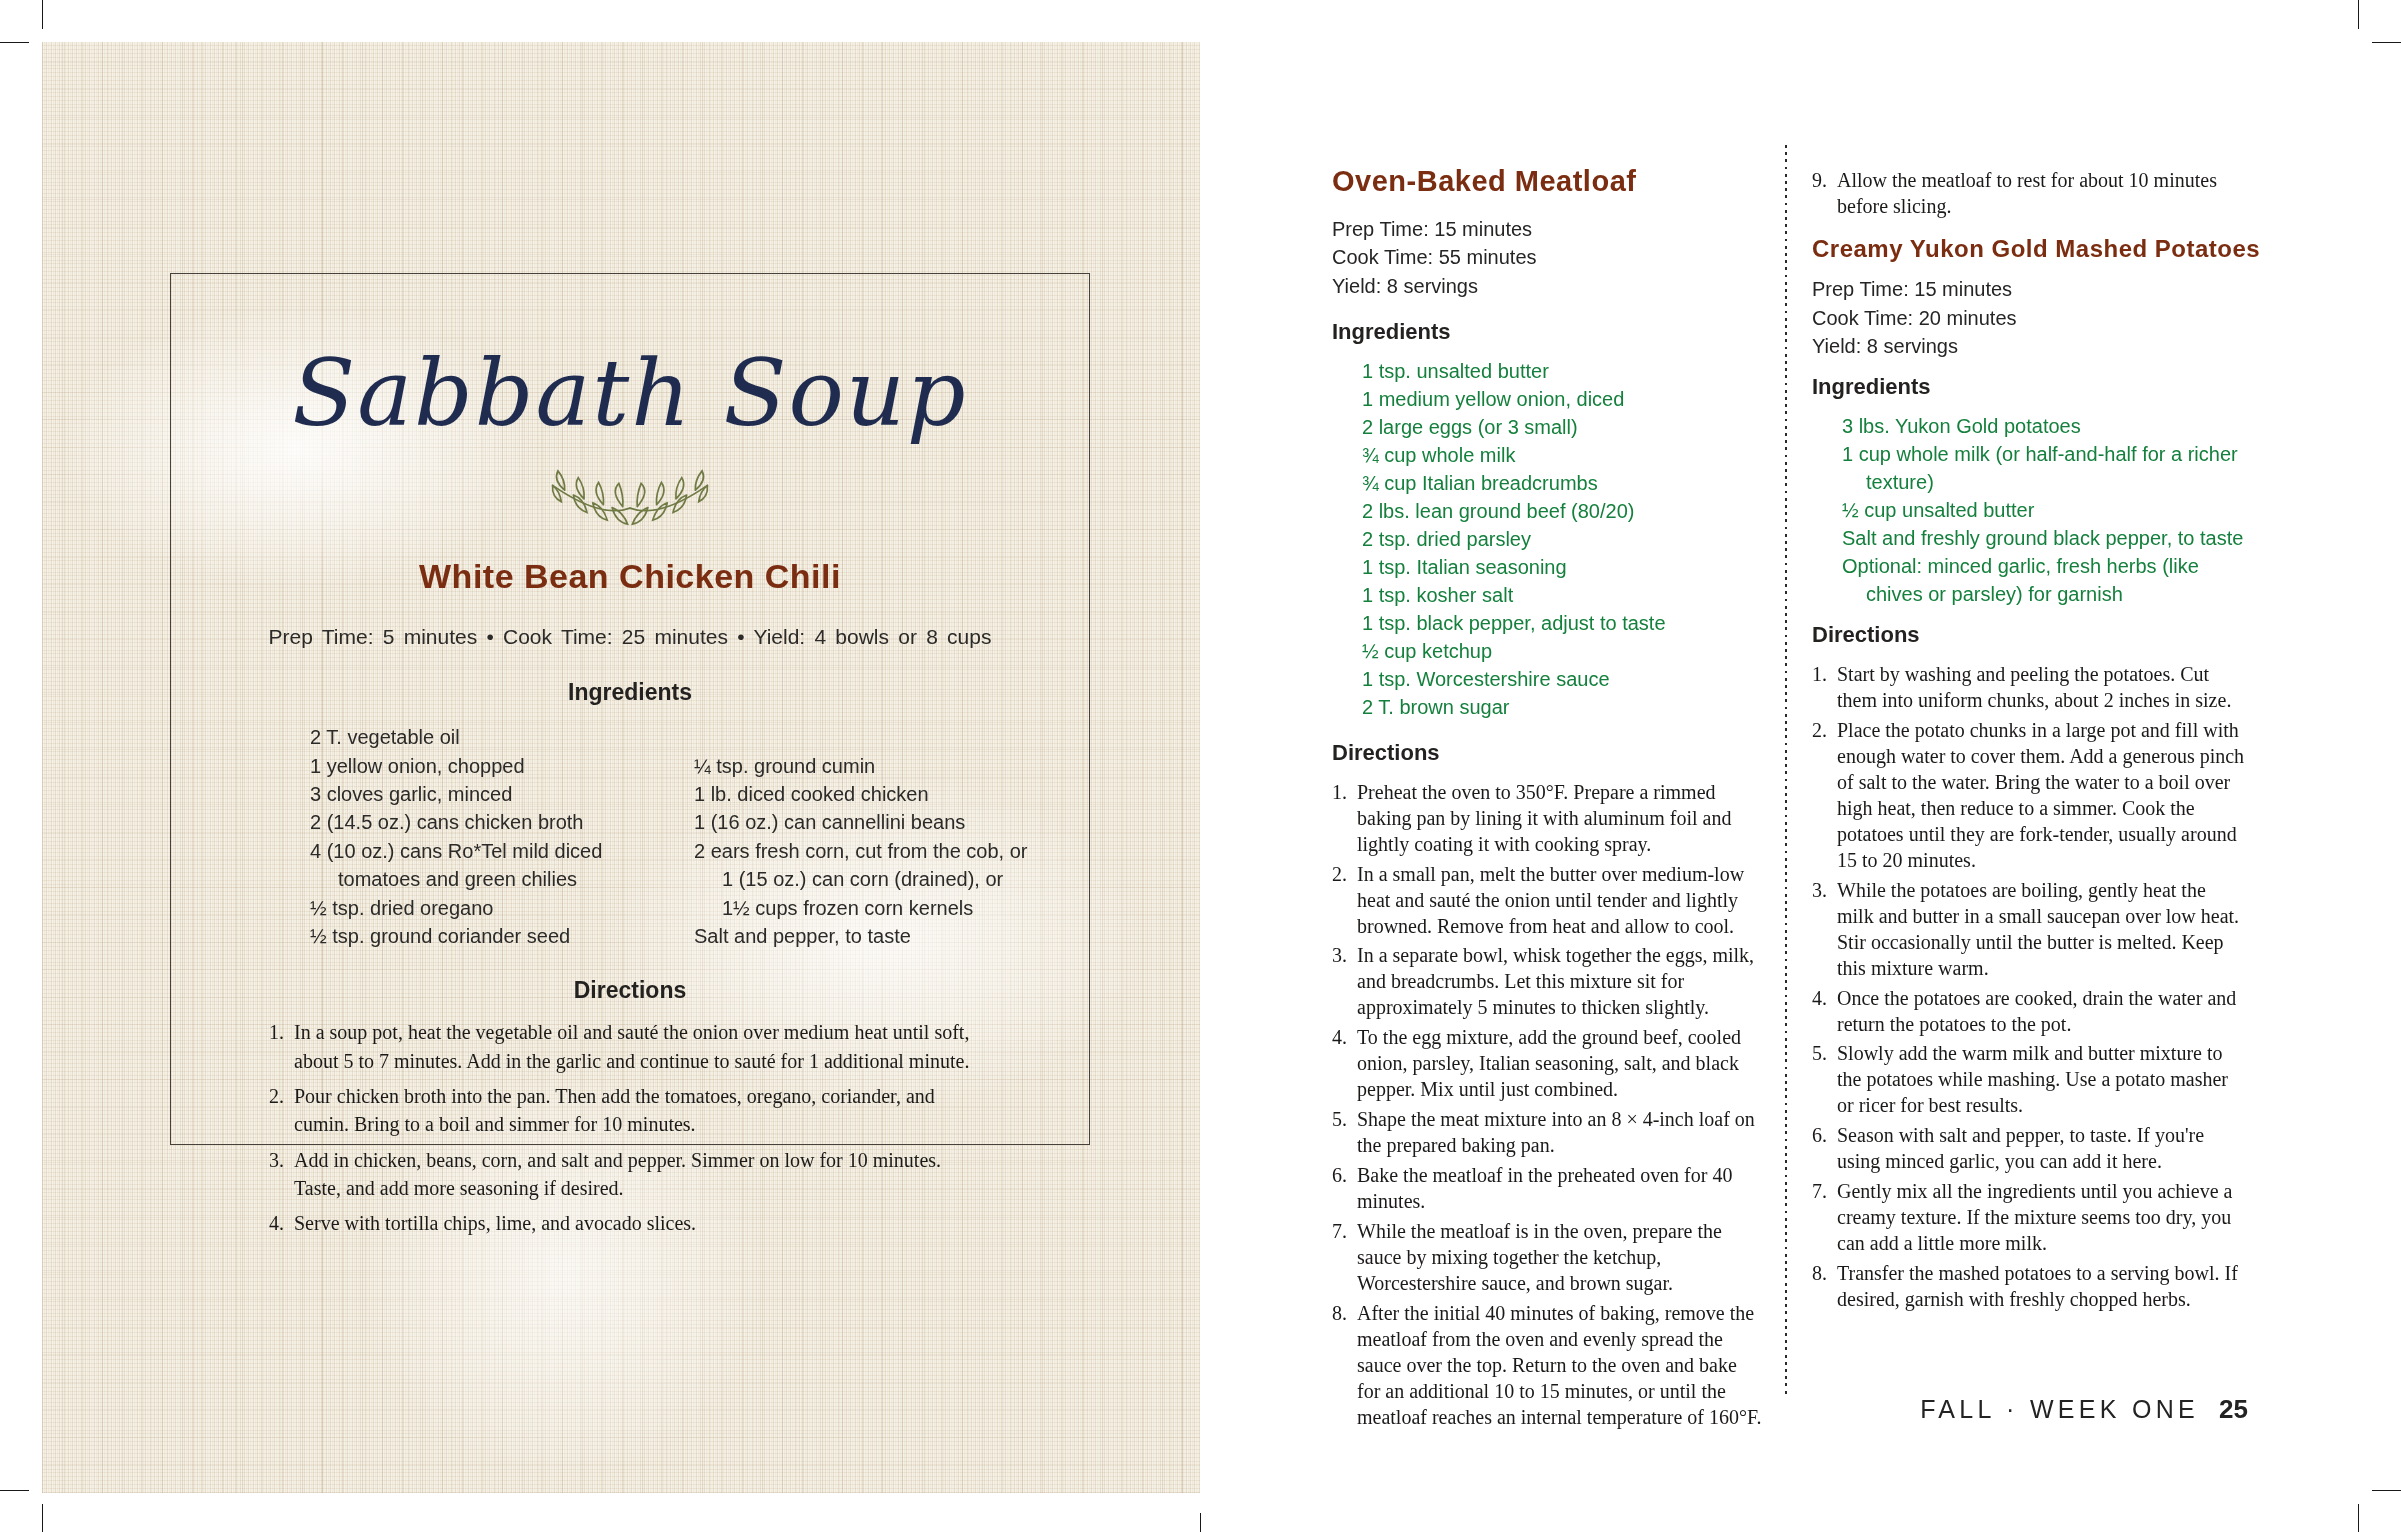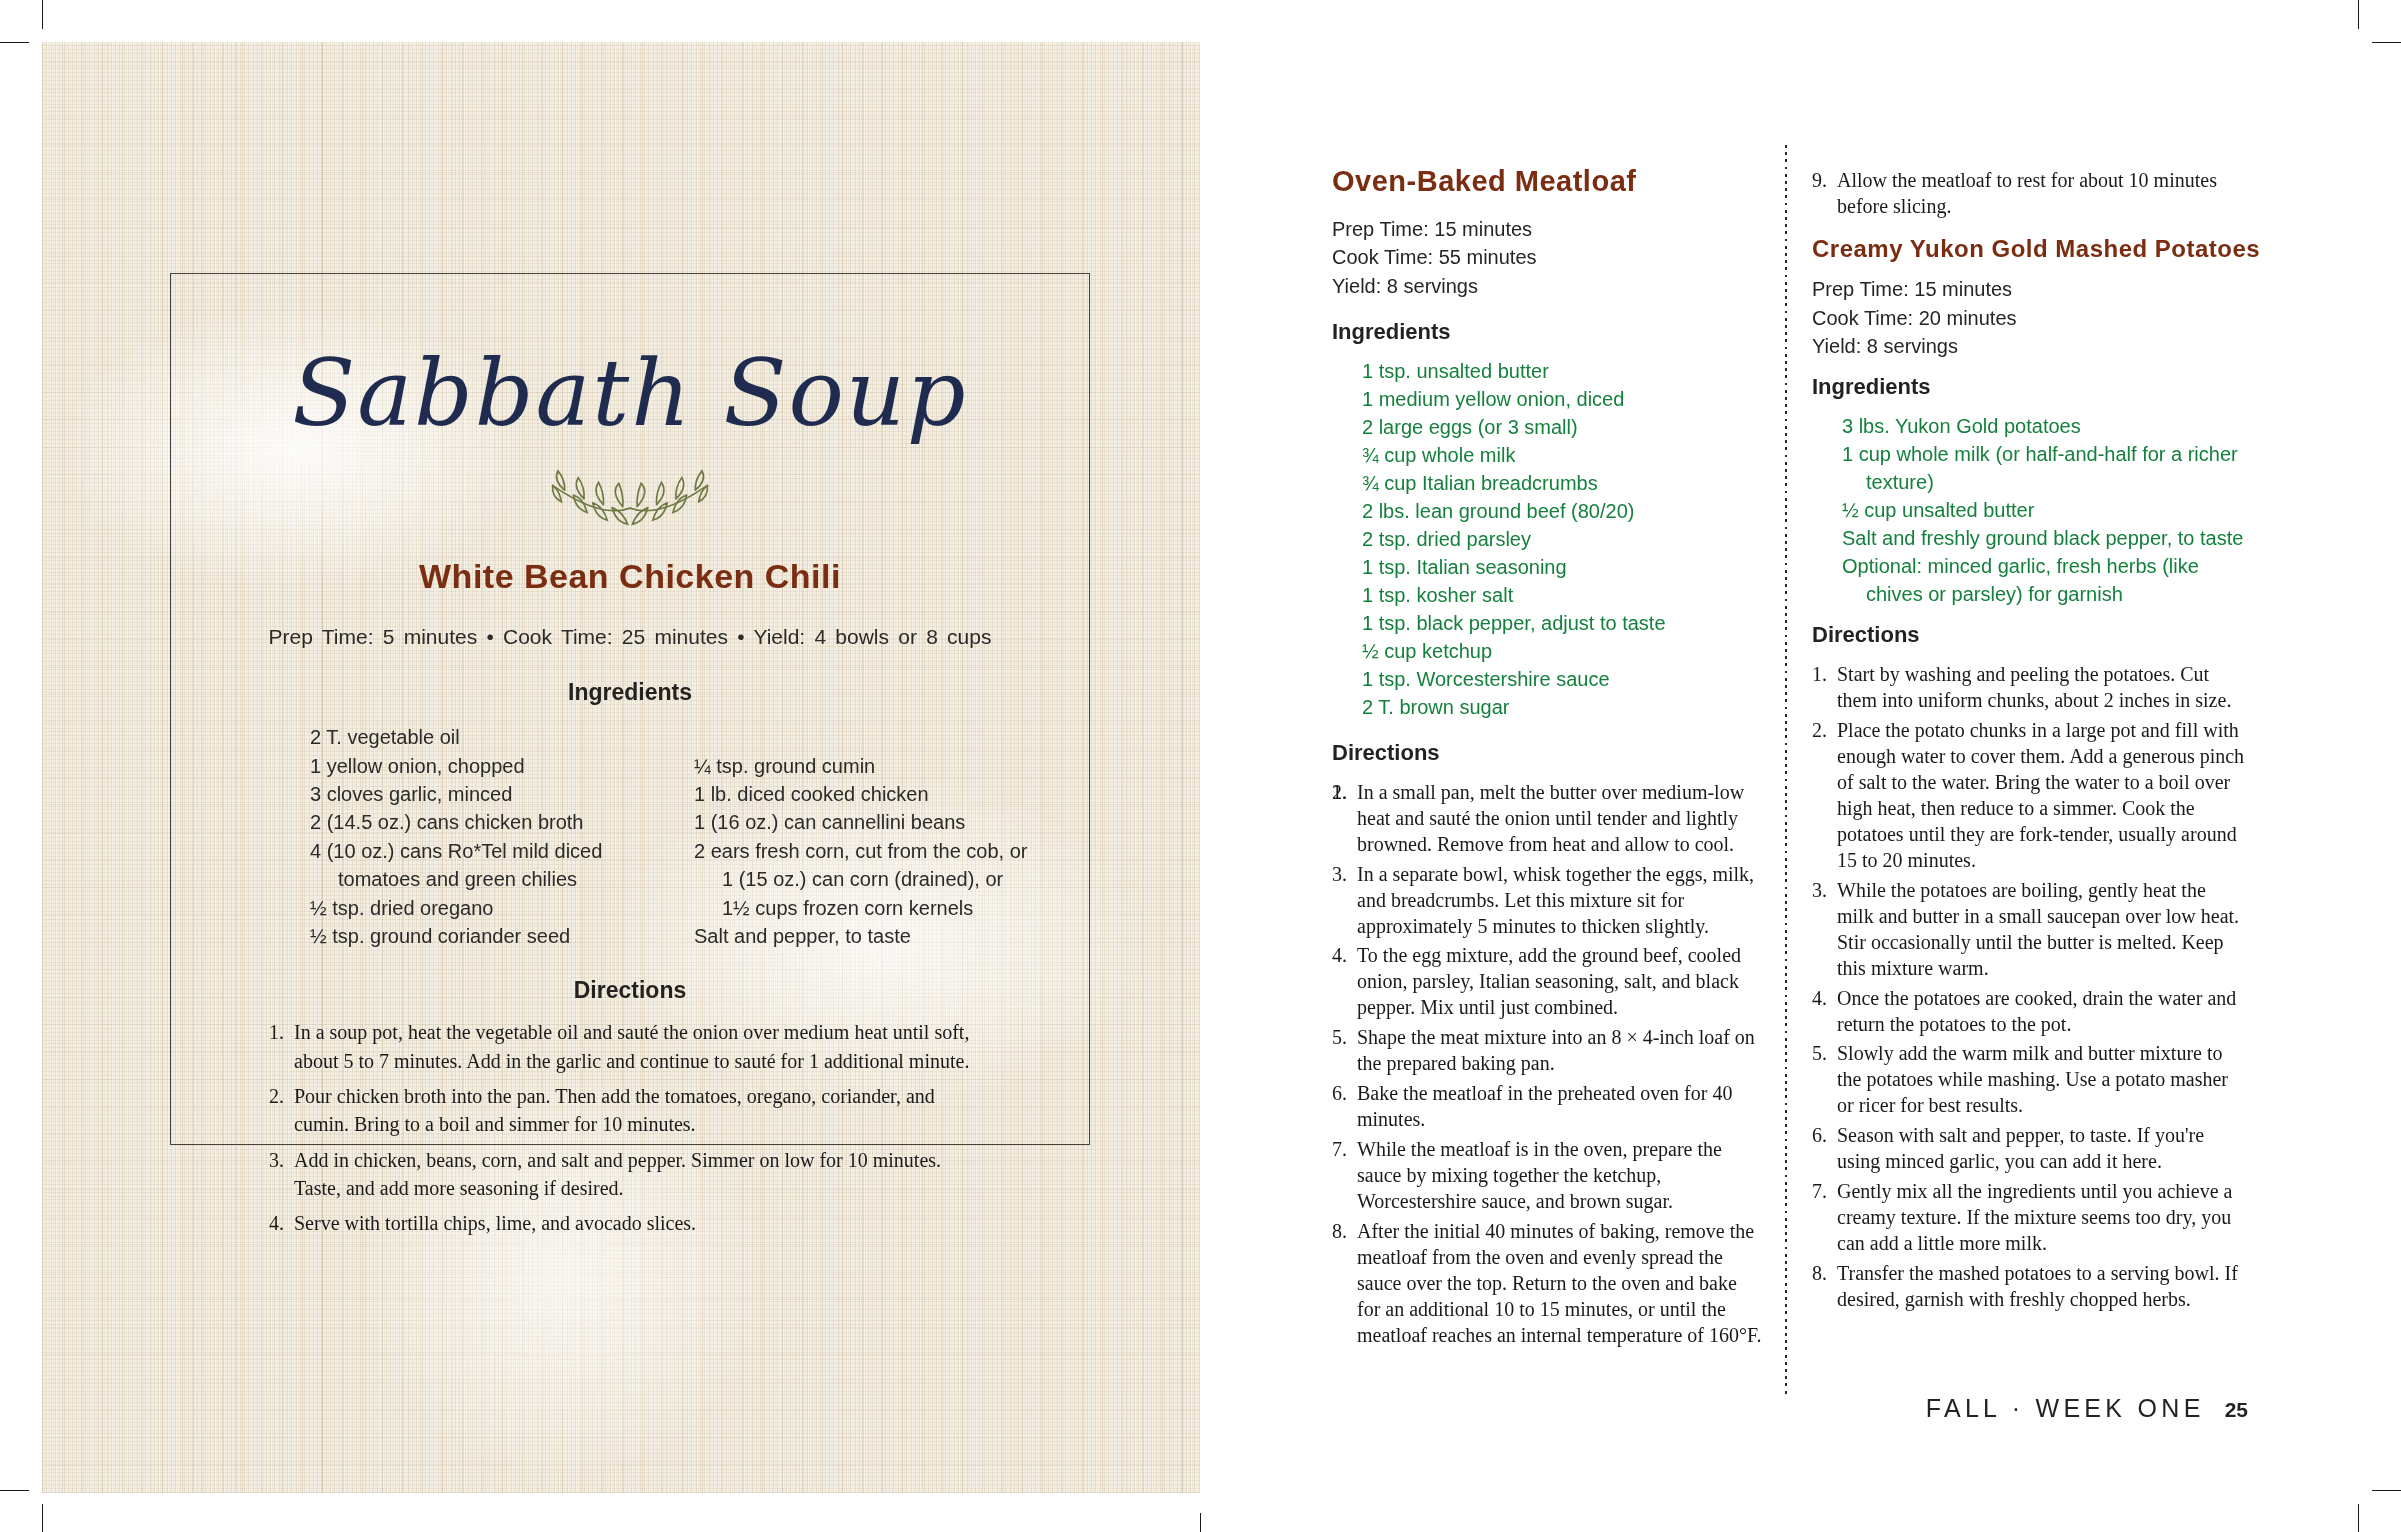--- a/index.html
+++ b/index.html
@@ -47,21 +47,21 @@
   .r-ings{margin-top:11.6px;margin-left:30px;}
   .r-ings .ing{font-size:20px;line-height:1.40;padding-left:24px;text-indent:-24px;color:#15803d;}
   .r-steps{margin-top:12.6px;}
   .r-steps .step{font-size:20px;line-height:1.30;margin-bottom:3.9px;}
   .c2 .r-steps.first{margin-top:1.9px;}
   .c2 .r-title{margin-top:16.4px;}
   .divider{position:absolute;left:585px;top:103px;width:2.4px;height:1251px;
     background:repeating-linear-gradient(to bottom,#2a2a2a 0 2.9px,transparent 2.9px 7.2px);}
   .footer{position:absolute;left:611px;top:1352px;width:437px;text-align:right;color:#232323;}
   .footer .label{font-size:25px;letter-spacing:4.3px;font-weight:400;}
-  .footer .pagenum{font-size:21px;font-weight:bold;margin-left:20px;letter-spacing:0;}
+  .footer .pagenum{font-size:26px;font-weight:bold;margin-left:20px;letter-spacing:0;}
 </style>
 </head>
 <body>
 
 <div class="sheet">
 
   <div class="mark" style="left:42px;top:0;width:1.4px;height:29px;"></div>
   <div class="mark" style="left:0;top:42px;width:29px;height:1.4px;"></div>
   <div class="mark" style="left:2358px;top:0;width:1.4px;height:29px;"></div>
   <div class="mark" style="left:2372px;top:42px;width:29px;height:1.4px;"></div>
@@ -162,21 +162,21 @@
           <div class="ing">2 tsp. dried parsley</div>
           <div class="ing">1 tsp. Italian seasoning</div>
           <div class="ing">1 tsp. kosher salt</div>
           <div class="ing">1 tsp. black pepper, adjust to taste</div>
           <div class="ing">½ cup ketchup</div>
           <div class="ing">1 tsp. Worcestershire sauce</div>
           <div class="ing">2 T. brown sugar</div>
         </div>
       <div class="r-sechead">Directions</div>
       <div class="r-steps">
-          <div class="step"><span class="num">1.</span></div>
+          <div class="step"><span class="num">1.</span><span>Preheat the oven to 350°F. Prepare a rimmed baking pan by lining it with aluminum foil and lightly coating it with cooking spray.</span></div>
           <div class="step"><span class="num">2.</span><span>In a small pan, melt the butter over medium-low heat and sauté the onion until tender and lightly browned. Remove from heat and allow to cool.</span></div>
           <div class="step"><span class="num">3.</span><span>In a separate bowl, whisk together the eggs, milk, and breadcrumbs. Let this mixture sit for approximately 5 minutes to thicken slightly.</span></div>
           <div class="step"><span class="num">4.</span><span>To the egg mixture, add the ground beef, cooled onion, parsley, Italian seasoning, salt, and black pepper. Mix until just combined.</span></div>
           <div class="step"><span class="num">5.</span><span>Shape the meat mixture into an 8 × 4-inch loaf on the prepared baking pan.</span></div>
           <div class="step"><span class="num">6.</span><span>Bake the meatloaf in the preheated oven for 40 minutes.</span></div>
           <div class="step"><span class="num">7.</span><span>While the meatloaf is in the oven, prepare the sauce by mixing together the ketchup, Worcestershire sauce, and brown sugar.</span></div>
           <div class="step"><span class="num">8.</span><span>After the initial 40 minutes of baking, remove the meatloaf from the oven and evenly spread the sauce over the top. Return to the oven and bake for an additional 10 to 15 minutes, or until the meatloaf reaches an internal temperature of 160°F.</span></div>
         </div>
     </div>
 

